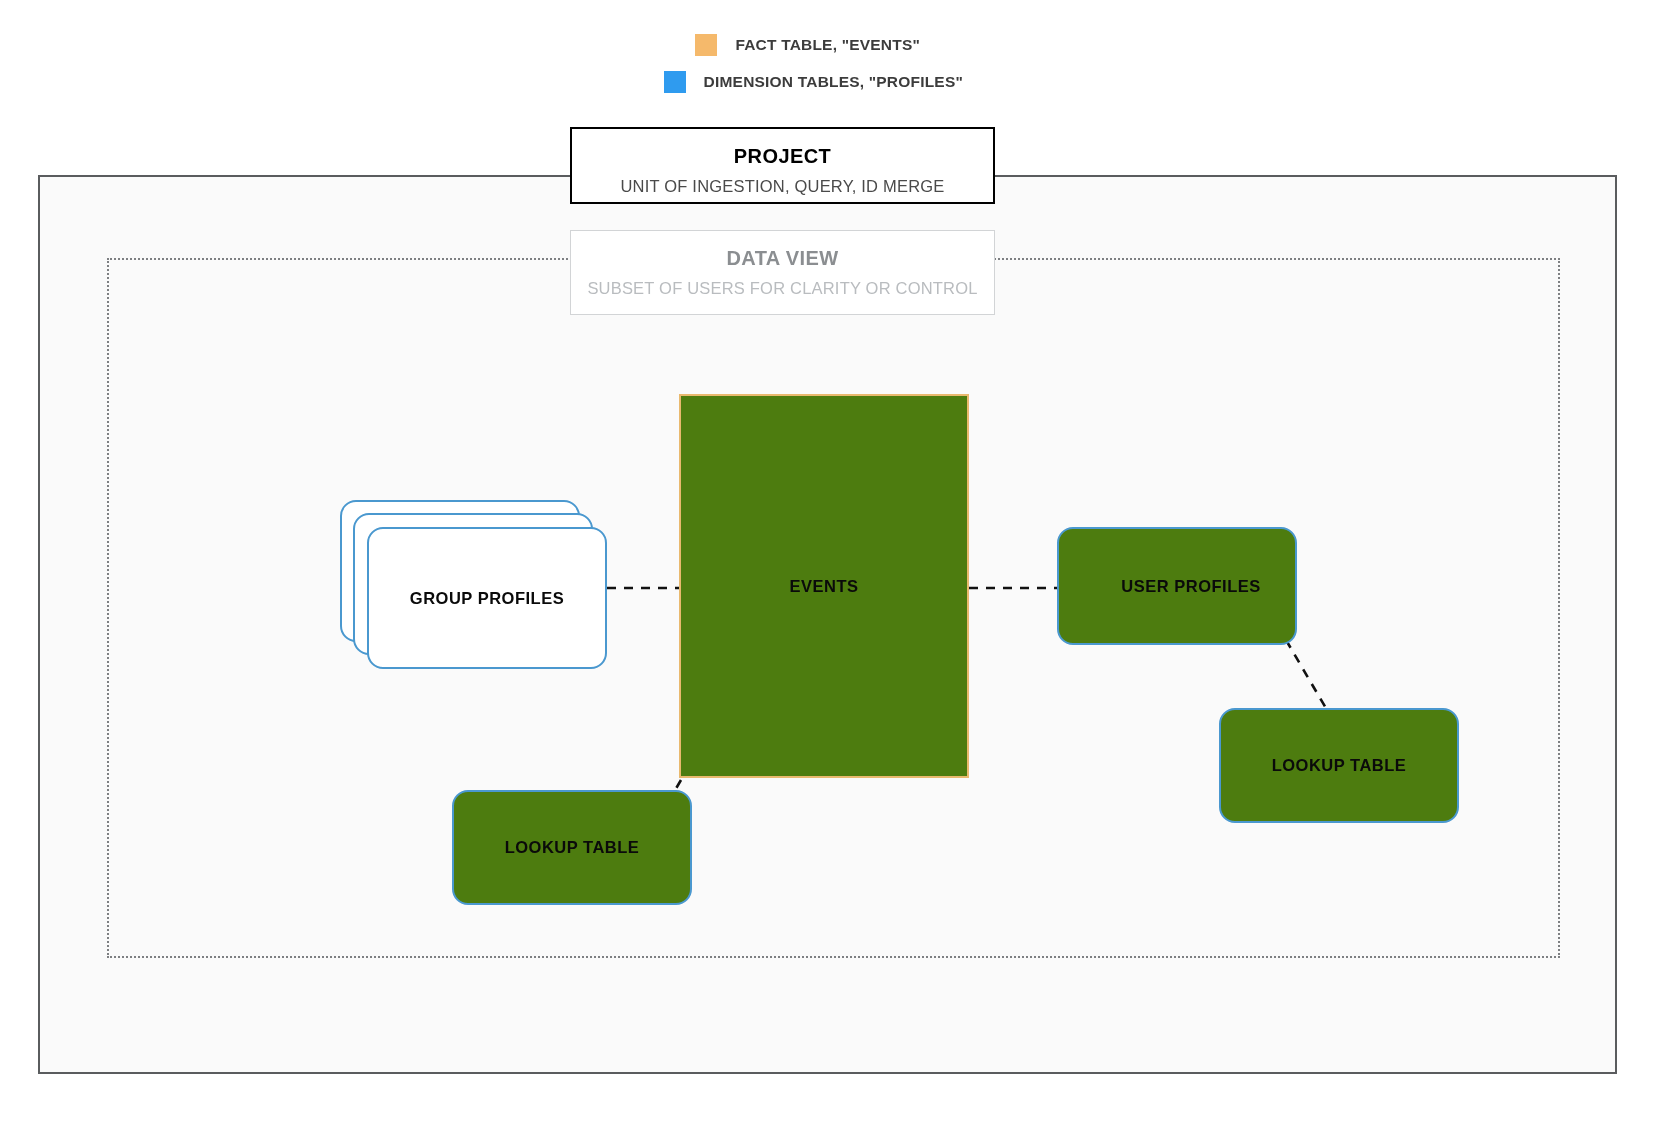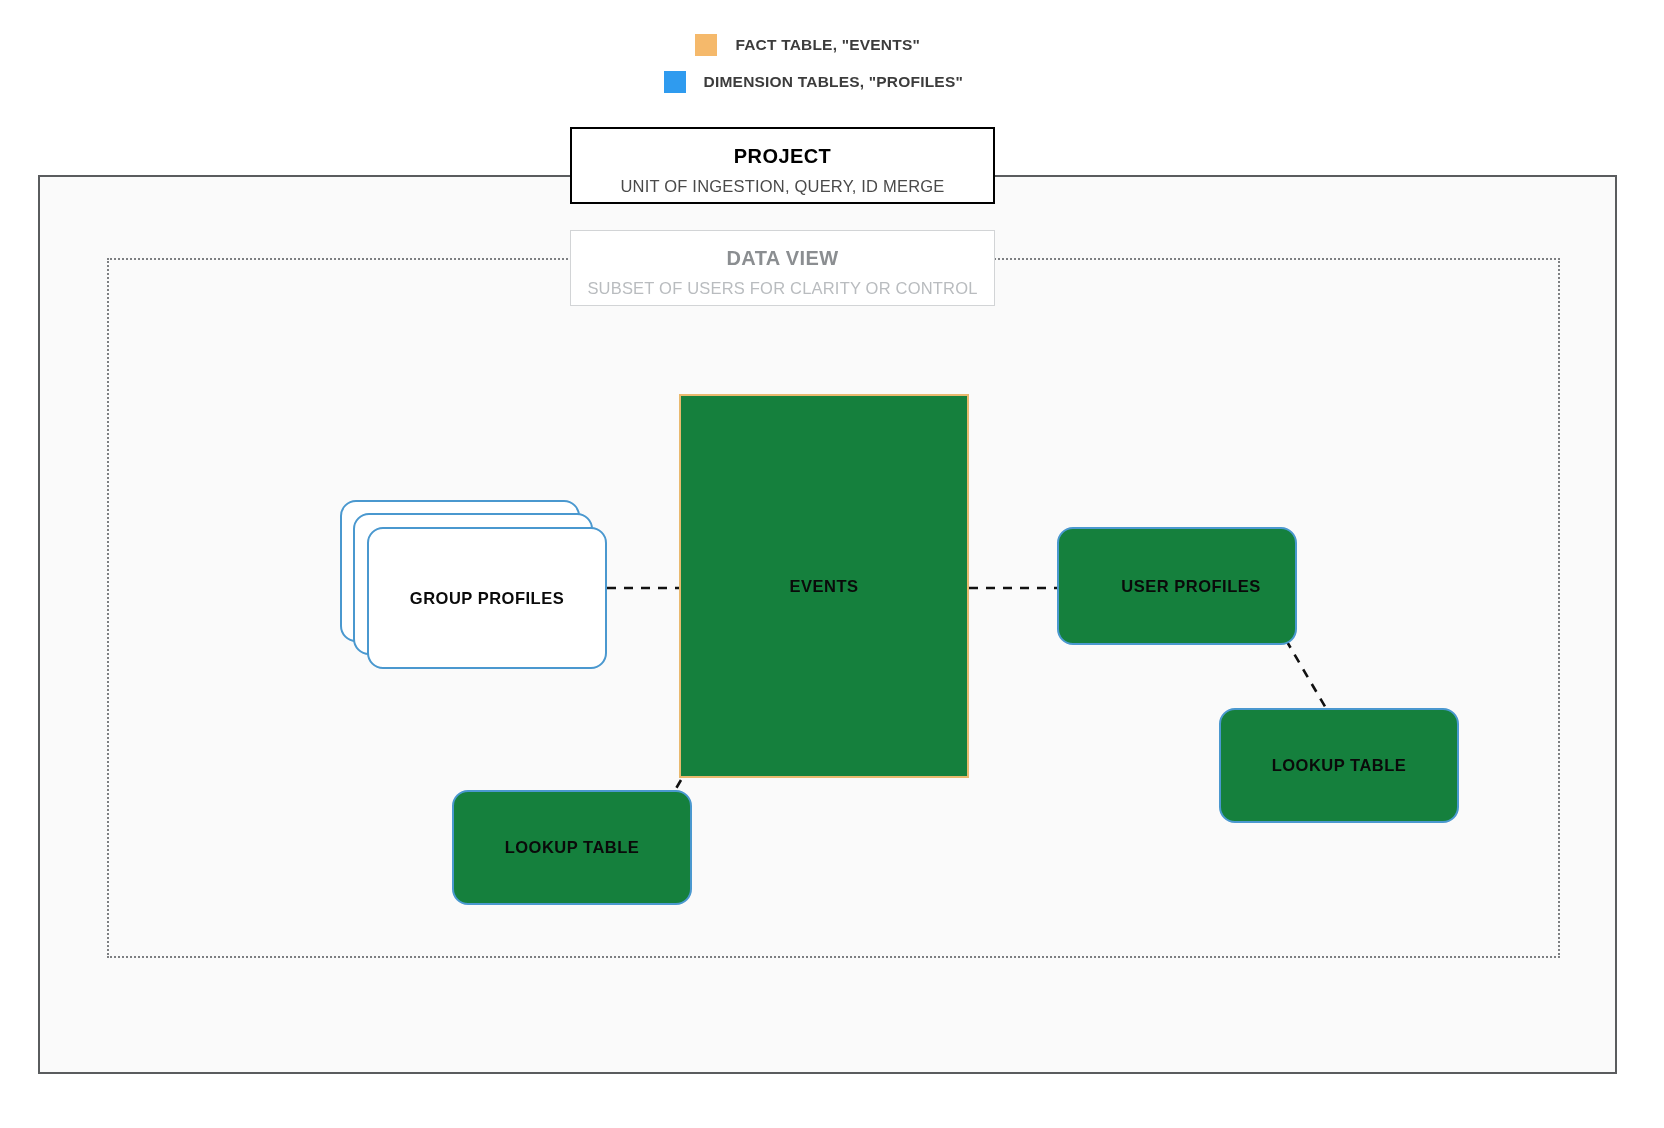--- a/index.html
+++ b/index.html
@@ -77,21 +77,21 @@
     top: 127px;
     width: 425px;
     height: 77px;
     border: 2px solid #000000;
     z-index: 6;
   }
   #dataview-card {
     left: 570px;
     top: 230px;
     width: 425px;
-    height: 76px;
+    height: 85px;
     border: 1px solid #d2d4d6;
     z-index: 6;
   }
   .card-title {
     font-size: 20px;
     font-weight: bold;
     color: #000000;
     letter-spacing: 0.4px;
     line-height: 26px;
   }
@@ -114,21 +114,21 @@
     width: 1664px;
     height: 1128px;
     pointer-events: none;
     z-index: 2;
   }
 
   
   .entity {
     position: absolute;
     box-sizing: border-box;
-    background: #15803d;
+    background: #4d7c0f;
     display: flex;
     align-items: center;
     justify-content: center;
     z-index: 4;
   }
   .entity-label {
     font-size: 16.5px;
     font-weight: bold;
     color: #0a0a0a;
     letter-spacing: 0.5px;

